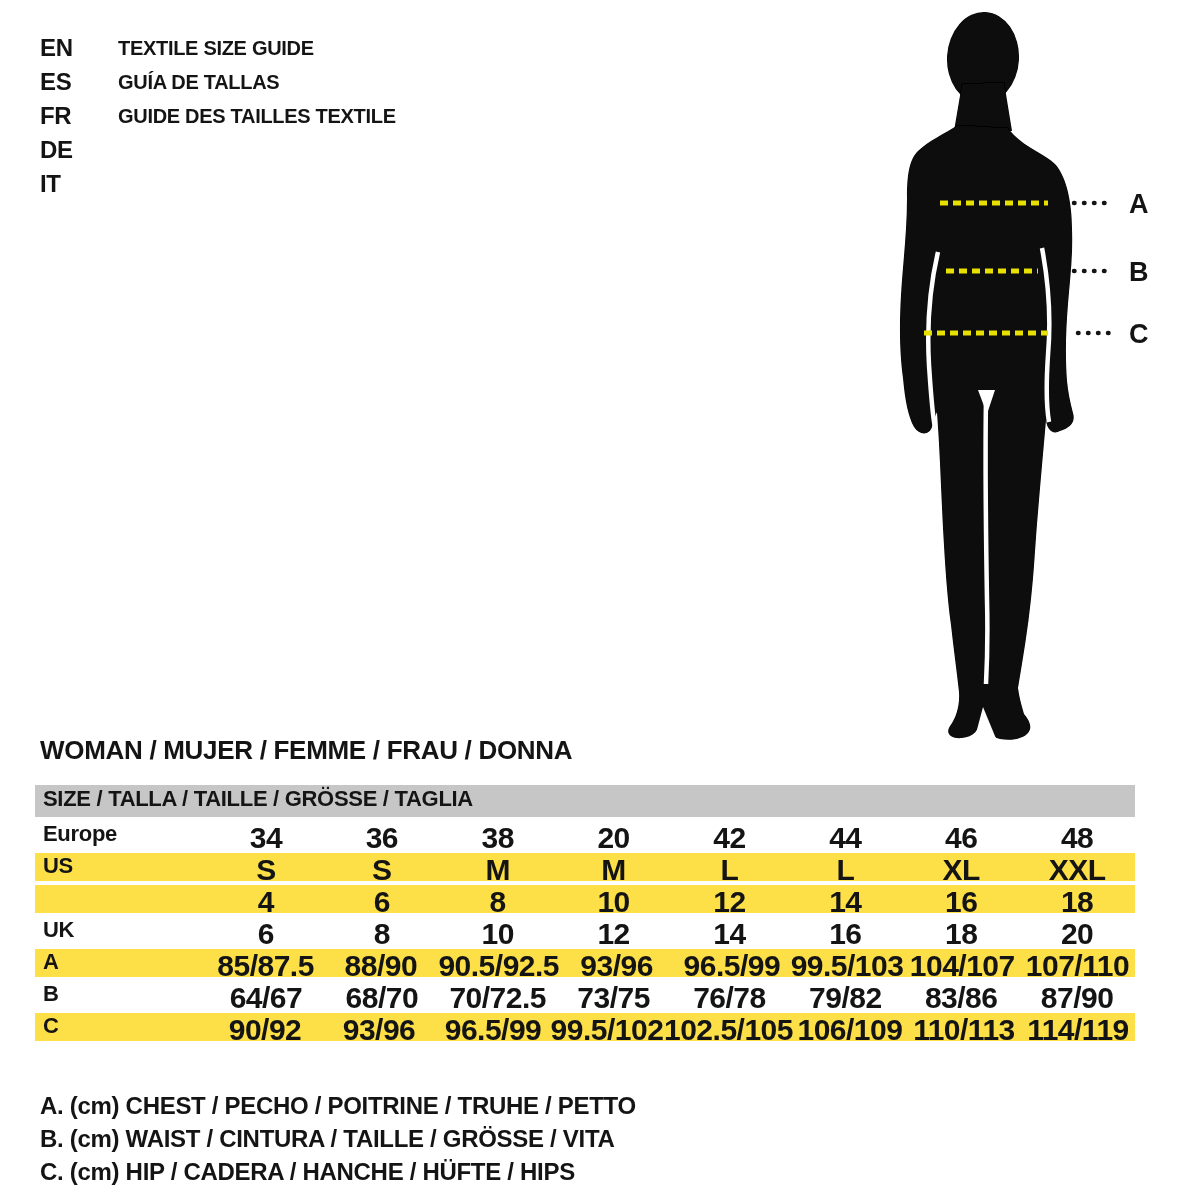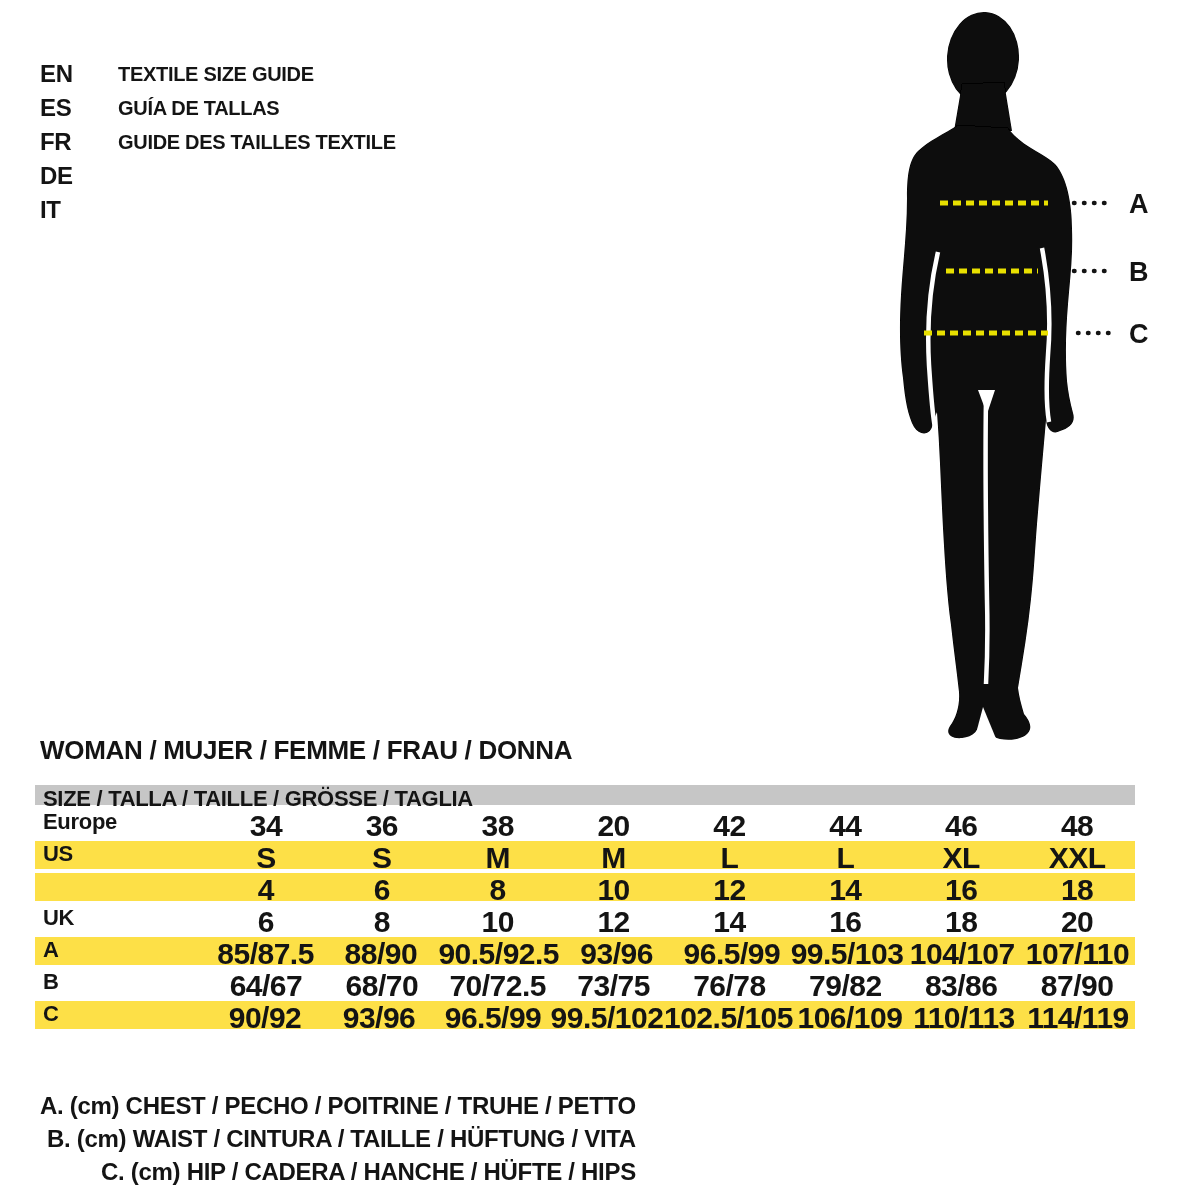--- a/index.html
+++ b/index.html
@@ -2,38 +2,38 @@
 <html><head>
 <meta charset="utf-8">
 <style>
   html,body{margin:0;padding:0;background:#ffffff;}
   body{
     position:relative;width:1200px;height:1200px;overflow:hidden;
     font-family:"Liberation Sans","DejaVu Sans",sans-serif;
     color:#141414;-webkit-font-smoothing:antialiased;
   }
   
-  .lang-block{position:absolute;left:40px;top:31px;margin-top:26px;}
+  .lang-block{position:absolute;left:40px;top:31px;}
   .lang-row{display:flex;height:34px;align-items:center;}
   .lang-code{width:78px;font-size:24px;font-weight:bold;letter-spacing:-.3px;}
   .lang-label{font-size:20px;font-weight:bold;letter-spacing:-.3px;white-space:nowrap;}
   
   .figure-svg{position:absolute;left:0;top:0;width:1200px;height:1200px;}
   
   .section-title{position:absolute;left:40px;top:735px;font-size:26px;font-weight:bold;letter-spacing:-.3px;}
   
   .size-table{position:absolute;left:35px;top:785px;width:1100px;}
-  .thead{height:20px;line-height:28px;background:#c6c6c6;font-size:22px;font-weight:bold;
+  .thead{height:32px;line-height:28px;background:#c6c6c6;font-size:22px;font-weight:bold;
          padding-left:8px;letter-spacing:-.3px;margin-bottom:4px;}
   .trow{display:flex;height:28px;margin-bottom:4px;}
   .trow.shaded{background:#fde047;}
   .tlabel{width:165px;padding-left:8px;font-size:22px;font-weight:bold;letter-spacing:-.3px;}
   .tcell{flex:1;text-align:center;font-size:30px;font-weight:bold;letter-spacing:-.5px;white-space:nowrap;}
   
-  .legend-block{position:absolute;left:40px;top:1089px;text-align:right;}
+  .legend-block{position:absolute;left:40px;top:1089px;}
   .legend-row{height:33px;line-height:33px;font-size:24px;font-weight:bold;letter-spacing:-.3px;white-space:nowrap;}
 </style>
 </head>
 <body>
 
 <div class="lang-block">
   <div class="lang-row">
     <span class="lang-code">EN</span>
     <span class="lang-label">TEXTILE SIZE GUIDE</span>
   </div>
@@ -211,15 +211,15 @@
     <div class="tcell">99.5/102</div>
     <div class="tcell">102.5/105</div>
     <div class="tcell">106/109</div>
     <div class="tcell">110/113</div>
     <div class="tcell">114/119</div>
   </div>
 </div>
 
 <div class="legend-block">
   <div class="legend-row">A. (cm) CHEST / PECHO / POITRINE / TRUHE / PETTO</div>
-  <div class="legend-row">B. (cm) WAIST / CINTURA / TAILLE / HÜFTUNG / VITA</div>
+  <div class="legend-row">B. (cm) WAIST / CINTURA / TAILLE / GRÖSSE / VITA</div>
   <div class="legend-row">C. (cm) HIP / CADERA / HANCHE / HÜFTE / HIPS</div>
 </div>
 
 </body></html>

